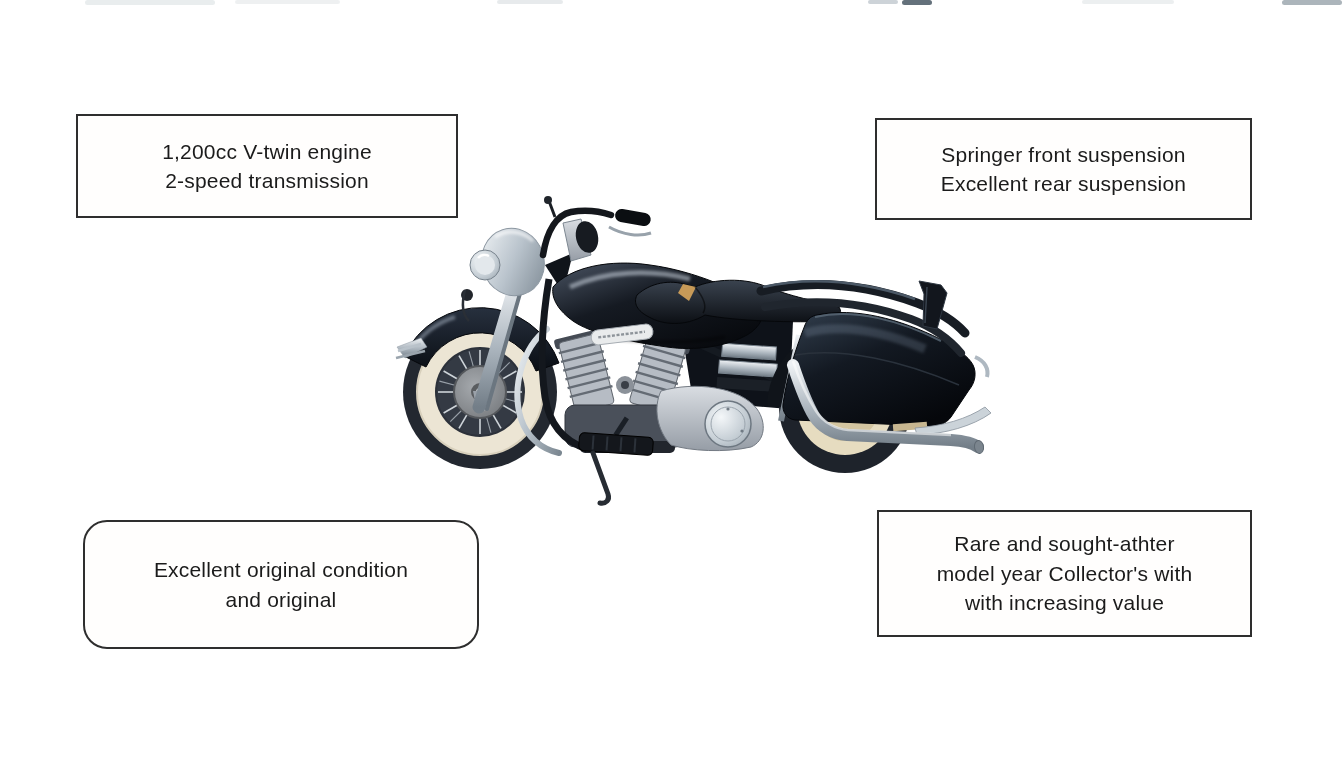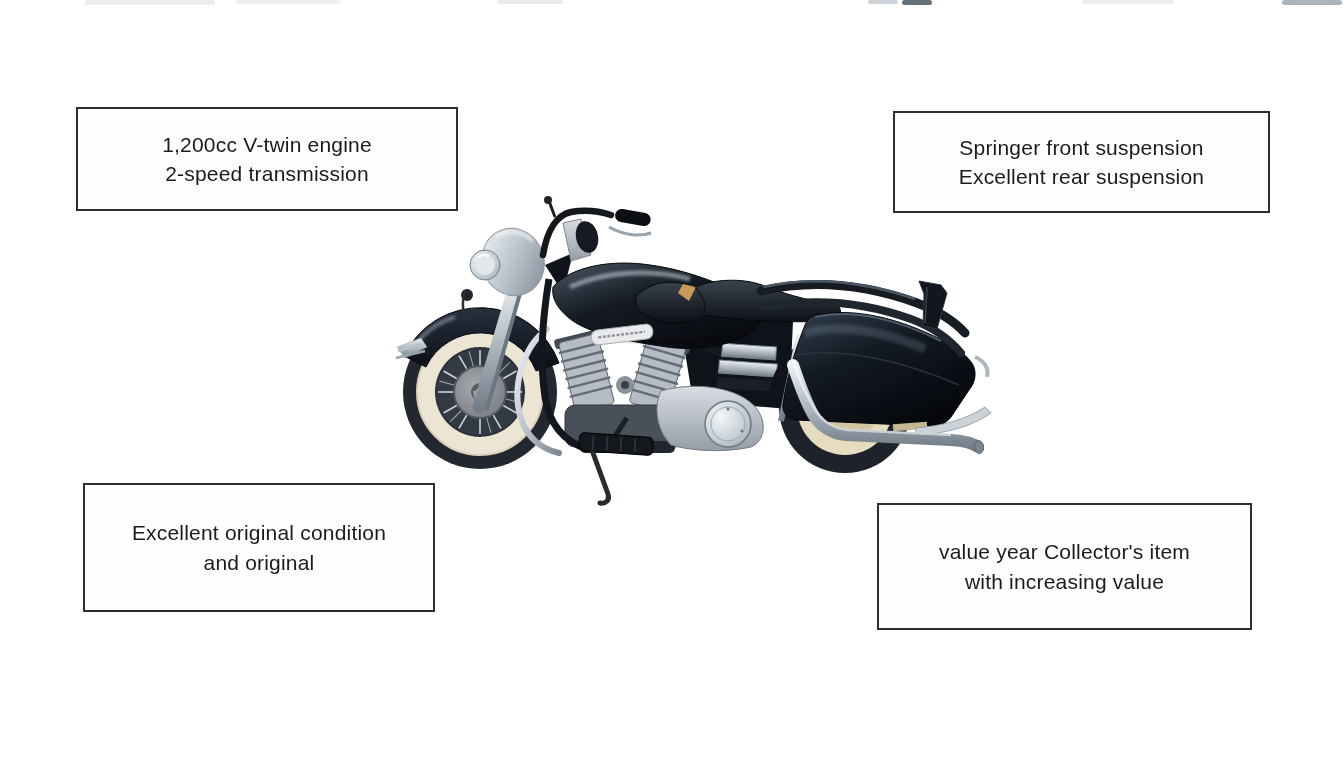--- a/index.html
+++ b/index.html
@@ -1,23 +1,23 @@
 <!DOCTYPE html>
 <html><head>
 <meta charset="utf-8">
 <style>
   html,body{margin:0;padding:0;background:#ffffff;}
   .page{position:relative;width:1344px;height:768px;background:#ffffff;overflow:hidden;
         font-family:"Liberation Sans", sans-serif;}
   .callout{position:absolute;box-sizing:border-box;border:2px solid #2e2e2e;background:#fffefd;
            display:flex;flex-direction:column;align-items:center;justify-content:center;
-           text-align:center;color:#1b1b1b;font-size:21px;line-height:29.5px;letter-spacing:0.2px;}
+           text-align:center;color:#1b1b1b;font-size:21px;line-height:29.5px;letter-spacing:0.2px;margin-top:7px;}
   #co-tl{left:76px;top:107px;width:382px;height:104px;}
-  #co-tr{left:893px;top:111px;width:377px;height:102px;}
-  #co-bl{left:83px;top:483px;width:352px;height:129px;}
+  #co-tr{left:875px;top:111px;width:377px;height:102px;}
+  #co-bl{left:83px;top:513px;width:396px;height:129px;border-radius:24px;}
   #co-br{left:877px;top:503px;width:375px;height:127px;}
   .smudge{position:absolute;border-radius:4px;}
   #bike-wrap{position:absolute;left:395px;top:195px;width:600px;height:320px;}
   #bike-wrap svg{display:block;width:600px;height:320px;}
 </style>
 </head>
 <body>
 
 <div class="page">
 
@@ -40,21 +40,22 @@
     <div>Springer front suspension</div>
     <div>Excellent rear suspension</div>
   </div>
 
   <div class="callout" id="co-bl">
     <div>Excellent original condition</div>
     <div>and original</div>
   </div>
 
   <div class="callout" id="co-br">
-    <div>value year Collector's item</div>
+    <div>Rare and sought-athter</div>
+    <div>model year Collector's with</div>
     <div>with increasing value</div>
   </div>
 
   <div id="bike-wrap" role="img" aria-label="Black vintage Harley-Davidson touring motorcycle with whitewall spoked tires, chrome springer front end, V-twin engine and black saddlebags, left side view on white background">
   <svg viewBox="0 0 600 320" xmlns="http://www.w3.org/2000/svg">
     <defs>
       <linearGradient id="gc" x1="0" y1="0" x2="1" y2="1">
         <stop offset="0" stop-color="#f2f5f7"></stop>
             <stop offset=".5" stop-color="#b9c3cc"></stop>
             <stop offset="1" stop-color="#7c8892"></stop>

